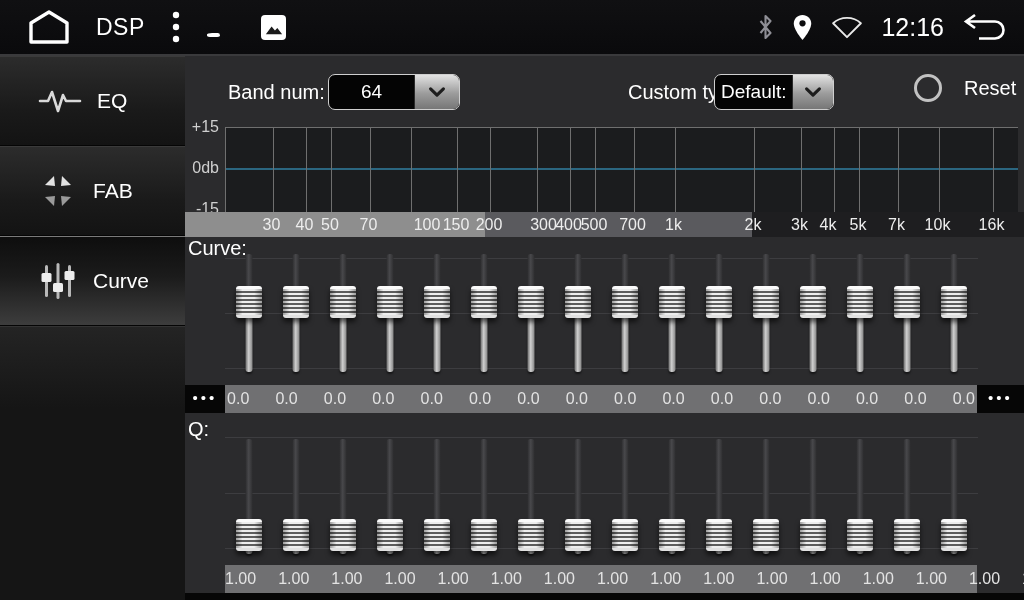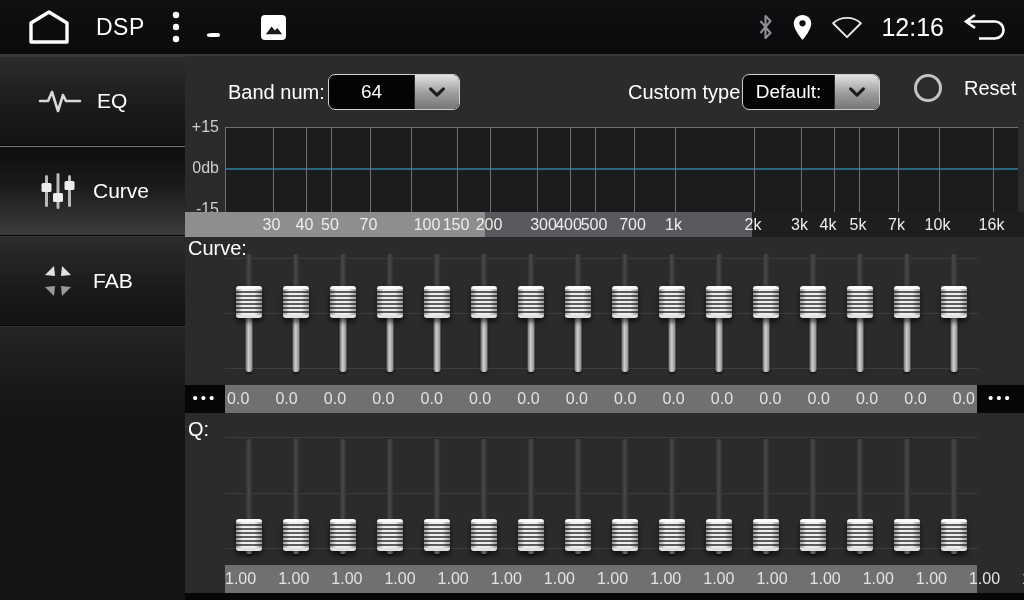--- a/index.html
+++ b/index.html
@@ -146,60 +146,60 @@
 
     <aside class="sidebar">
       <div class="side-item">
         <span class="iconbtn">
           <svg width="44" height="34" viewBox="0 0 44 34">
               <path d="M2 17 H10 L14 8 L20 27 L25 11 L28 17 H42" fill="none" stroke="#d9d9d9" stroke-width="2.6" stroke-linejoin="round" stroke-linecap="round"></path>
             </svg>
         </span>
         <span class="side-label">EQ</span>
       </div>
+      <div class="side-item">
+        <span class="iconbtn">
+          <svg width="40" height="38" viewBox="0 0 40 38">
+            <polygon points="7,13 16,4 17,14" fill="#e2e2e2"></polygon>
+            <polygon points="33,13 24,4 23,14" fill="#e2e2e2"></polygon>
+            <polygon points="7,25 16,34 17,24" fill="#9a9a9a"></polygon>
+            <polygon points="33,25 24,34 23,24" fill="#9a9a9a"></polygon>
+          </svg>
+        </span>
+        <span class="side-label">FAB</span>
+      </div>
       <div class="side-item active">
         <span class="iconbtn">
           <svg width="40" height="40" viewBox="0 0 40 40">
             <rect x="7" y="4" width="3" height="32" rx="1.5" fill="#b9b9b9"></rect>
             <rect x="18.5" y="2" width="3" height="36" rx="1.5" fill="#b9b9b9"></rect>
             <rect x="30" y="4" width="3" height="32" rx="1.5" fill="#b9b9b9"></rect>
             <rect x="3.5" y="12" width="10" height="9" rx="1.5" fill="#ededed"></rect>
             <rect x="15" y="22" width="10" height="9" rx="1.5" fill="#ededed"></rect>
             <rect x="26.5" y="10" width="10" height="9" rx="1.5" fill="#ededed"></rect>
           </svg>
         </span>
         <span class="side-label">Curve</span>
       </div>
-      <div class="side-item">
-        <span class="iconbtn">
-          <svg width="40" height="38" viewBox="0 0 40 38">
-            <polygon points="7,13 16,4 17,14" fill="#e2e2e2"></polygon>
-            <polygon points="33,13 24,4 23,14" fill="#e2e2e2"></polygon>
-            <polygon points="7,25 16,34 17,24" fill="#9a9a9a"></polygon>
-            <polygon points="33,25 24,34 23,24" fill="#9a9a9a"></polygon>
-          </svg>
-        </span>
-        <span class="side-label">FAB</span>
-      </div>
       <div class="side-rest"></div>
     </aside>
 
     <main class="main">
 
       <span class="ctl-label" style="left:43px">Band num:</span>
       <div class="dropdown" style="left:143px;width:132px">
         <span class="dd-value">64</span>
         <span class="dd-btn">
           <svg width="22" height="22" viewBox="0 0 24 24">
               <path d="M5 8.5 L12 15.5 L19 8.5" fill="none" stroke="#1d1d1d" stroke-width="3.4" stroke-linecap="round" stroke-linejoin="round"></path>
             </svg>
         </span>
       </div>
       <span class="ctl-label" style="left:443px">Custom type:</span>
-      <div class="dropdown" style="left:557px;width:138px">
+      <div class="dropdown" style="left:529px;width:120px">
         <span class="dd-value">Default:</span>
         <span class="dd-btn">
           <svg width="22" height="22" viewBox="0 0 24 24">
               <path d="M5 8.5 L12 15.5 L19 8.5" fill="none" stroke="#1d1d1d" stroke-width="3.4" stroke-linecap="round" stroke-linejoin="round"></path>
             </svg>
         </span>
       </div>
       <div class="reset" style="left:729px">
         <span class="radio"></span>
         <span class="reset-label">Reset</span>

